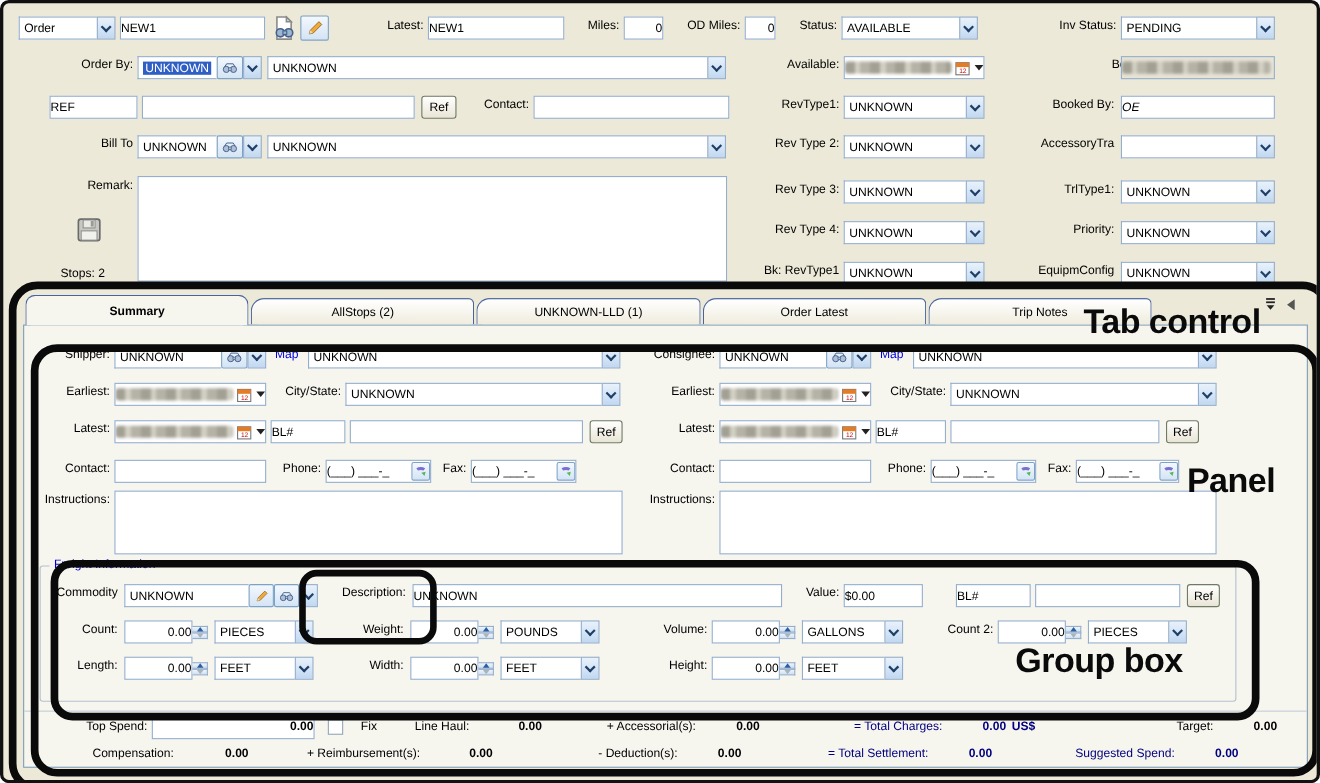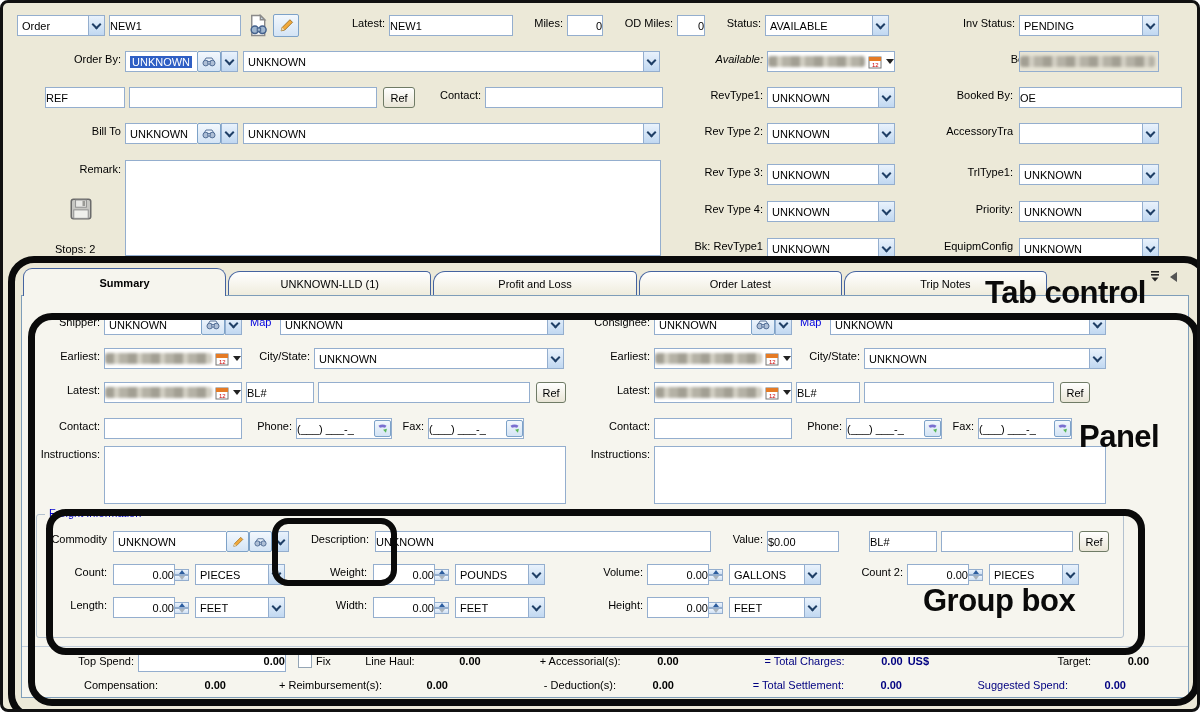--- a/index.html
+++ b/index.html
@@ -137,21 +137,21 @@
     </div>
   </div>
   <div class="a" style="left:240px;top:48px;width:417px;">
     <div class="combo" style="width:417px;">
         <div class="cf">UNKNOWN</div>
       <span class="chevbtn">
           <span class="chev"></span>
         </span>
       </div>
   </div>
-  <div class="a lbl r" style="left:672px;top:50px;width:88px;font-style:italic;">Available:</div>
+  <div class="a lbl r" style="left:672px;top:50px;width:88px;">Available:</div>
   <div class="a fld" style="left:764px;top:48px;width:128px;">
     <span class="blurval"></span>
     <span>
         <svg width="14" height="14" viewBox="0 0 14 14">
           <rect x="1" y="2" width="12" height="11" fill="#fff" stroke="#777"></rect>
           <rect x="1" y="2" width="12" height="4" fill="#e57b25"></rect>
           <text x="4" y="11.5" font-size="6" fill="#c00" font-family="sans-serif">12</text>
         </svg>
       </span>
     <span class="drop"></span>
@@ -169,21 +169,21 @@
   <div class="a lbl r" style="left:672px;top:86px;width:88px;">RevType1:</div>
   <div class="a" style="left:764px;top:84px;width:128px;">
     <div class="combo" style="width:128px;">
         <div class="cf">UNKNOWN</div>
       <span class="chevbtn">
           <span class="chev"></span>
         </span>
       </div>
   </div>
   <div class="a lbl r" style="left:912px;top:86px;width:98px;">Booked By:</div>
-  <div class="a fld" style="left:1016px;top:84px;width:163px;">OE</div>
+  <div class="a fld" style="left:1016px;top:84px;width:140px;font-style:italic;">OE</div>
 
   <div class="a lbl r" style="left:44px;top:122px;width:74px;">Bill To</div>
   <div class="a" style="left:122px;top:120px;width:113px;">
     <div class="combo" style="width:113px;">
       <div class="cf">UNKNOWN</div>
       <span class="icbtn" style="width:24px;">
         <svg width="14" height="11" viewBox="0 0 16 12">
             <circle cx="4.3" cy="7.8" r="3.2" fill="#aebfd6" stroke="#44618c"></circle>
             <circle cx="11.7" cy="7.8" r="3.2" fill="#aebfd6" stroke="#44618c"></circle>
             <rect x="6.6" y="6.2" width="2.8" height="2.6" fill="#aebfd6" stroke="#44618c" stroke-width="0.7"></rect>
@@ -286,22 +286,22 @@
     <div class="combo" style="width:140px;">
         <div class="cf">UNKNOWN</div>
       <span class="chevbtn">
           <span class="chev"></span>
         </span>
       </div>
   </div>
 
   <div class="tabs">
     <div class="tab active">Summary</div>
+    <div class="tab">AllStops (2)</div>
     <div class="tab">UNKNOWN-LLD (1)</div>
-    <div class="tab">Profit and Loss</div>
     <div class="tab">Order Latest</div>
     <div class="tab">Trip Notes</div>
   </div>
   <div class="a" style="left:1146px;top:268px;z-index:3;">
     <span style="margin-right:8px;">
       <svg width="12" height="11" viewBox="0 0 12 11">
           <rect x="2" y="0" width="8" height="1.6" fill="#222"></rect>
           <rect x="2" y="3" width="8" height="1.6" fill="#222"></rect>
           <path d="M2.5 6.5h7L6 10.5z" fill="#222"></path>
         </svg>
@@ -639,21 +639,21 @@
             </span>
           </div>
       </div>
     </div>
 
     <div class="a" style="left:0;top:350px;width:1166px;border-top:1px solid #c2cedb;height:0;"></div>
     <div class="a" style="left:26px;top:355px;height:20px;">
       <span class="lbl r" style="width:86px;display:inline-block;">Top Spend:</span>
       <span class="fld num b" style="width:148px;margin-left:4px;">0.00</span>
       <span class="chk" style="margin-left:12px;"></span>
-      <span class="lbl" style="margin-left:4px;">Fix</span>
+      <span class="lbl" style="margin-left:16px;">Fix</span>
       <span class="lbl r" style="width:70px;display:inline-block;margin-left:14px;">Line Haul:</span>
       <span class="lbl b r" style="width:66px;display:inline-block;">0.00</span>
       <span class="lbl r" style="width:110px;display:inline-block;margin-left:30px;">+ Accessorial(s):</span>
       <span class="lbl b r" style="width:58px;display:inline-block;">0.00</span>
       <span class="lbl navy r" style="width:128px;display:inline-block;margin-left:38px;">= Total Charges:</span>
       <span class="lbl navy b r" style="width:58px;display:inline-block;">0.00</span>
       <span class="lbl navy b" style="margin-left:5px;">US$</span>
       <span class="lbl r" style="width:96px;display:inline-block;margin-left:66px;">Target:</span>
       <span class="lbl b r" style="width:58px;display:inline-block;">0.00</span>
     </div>

